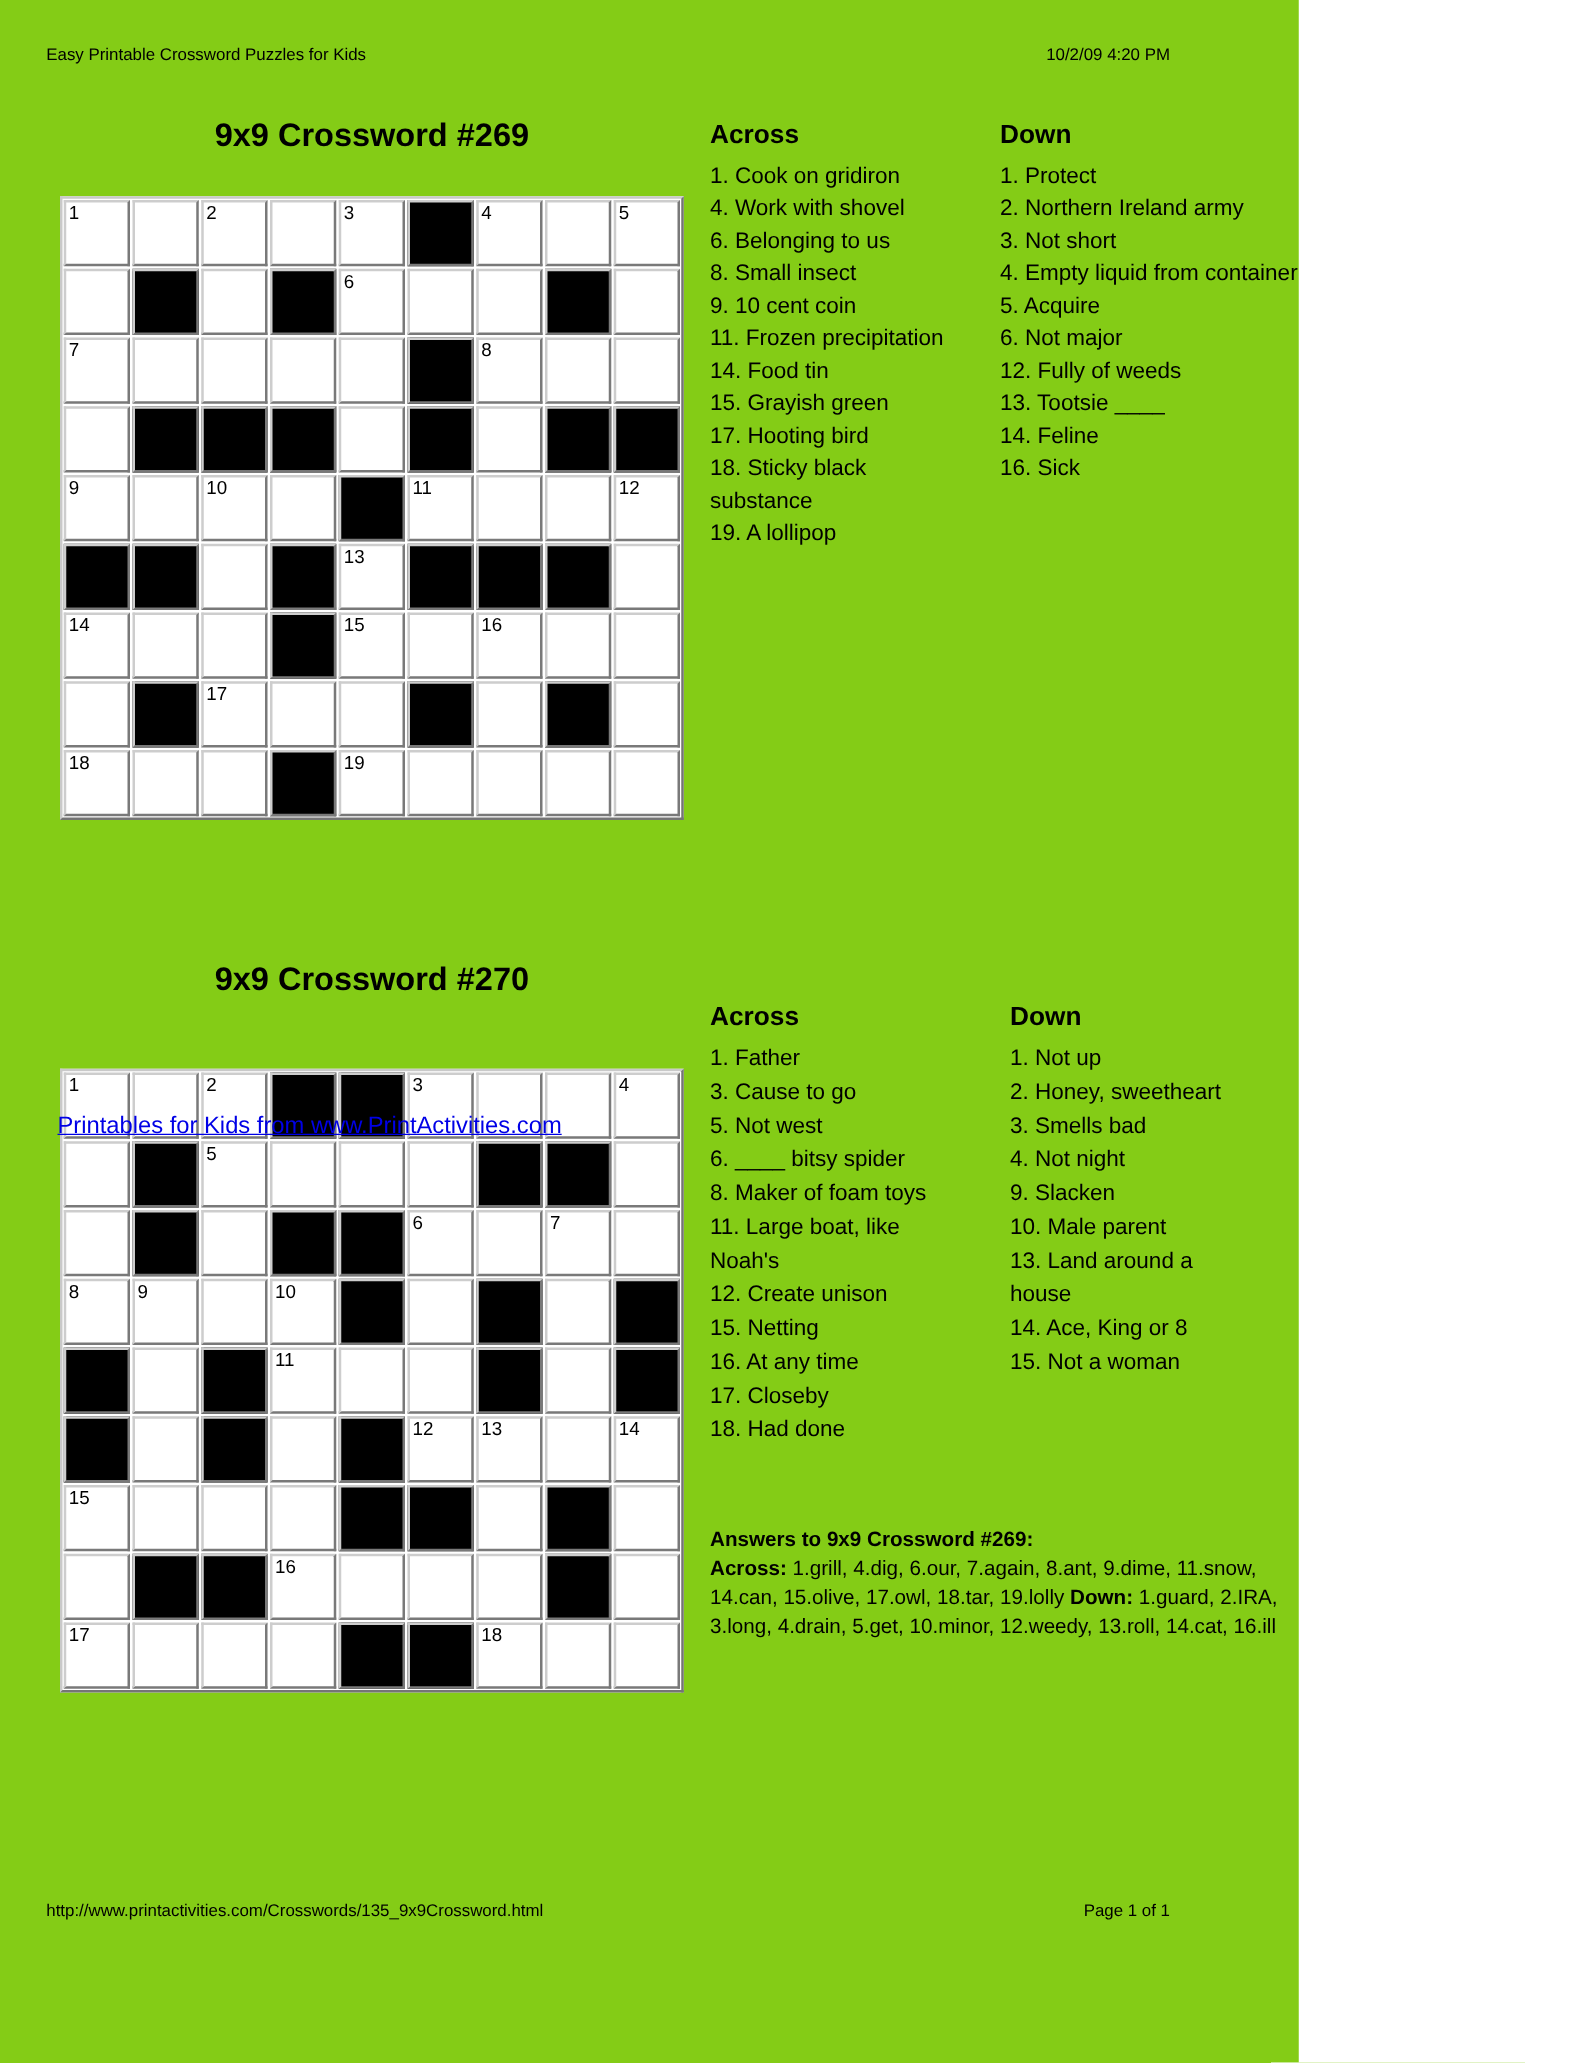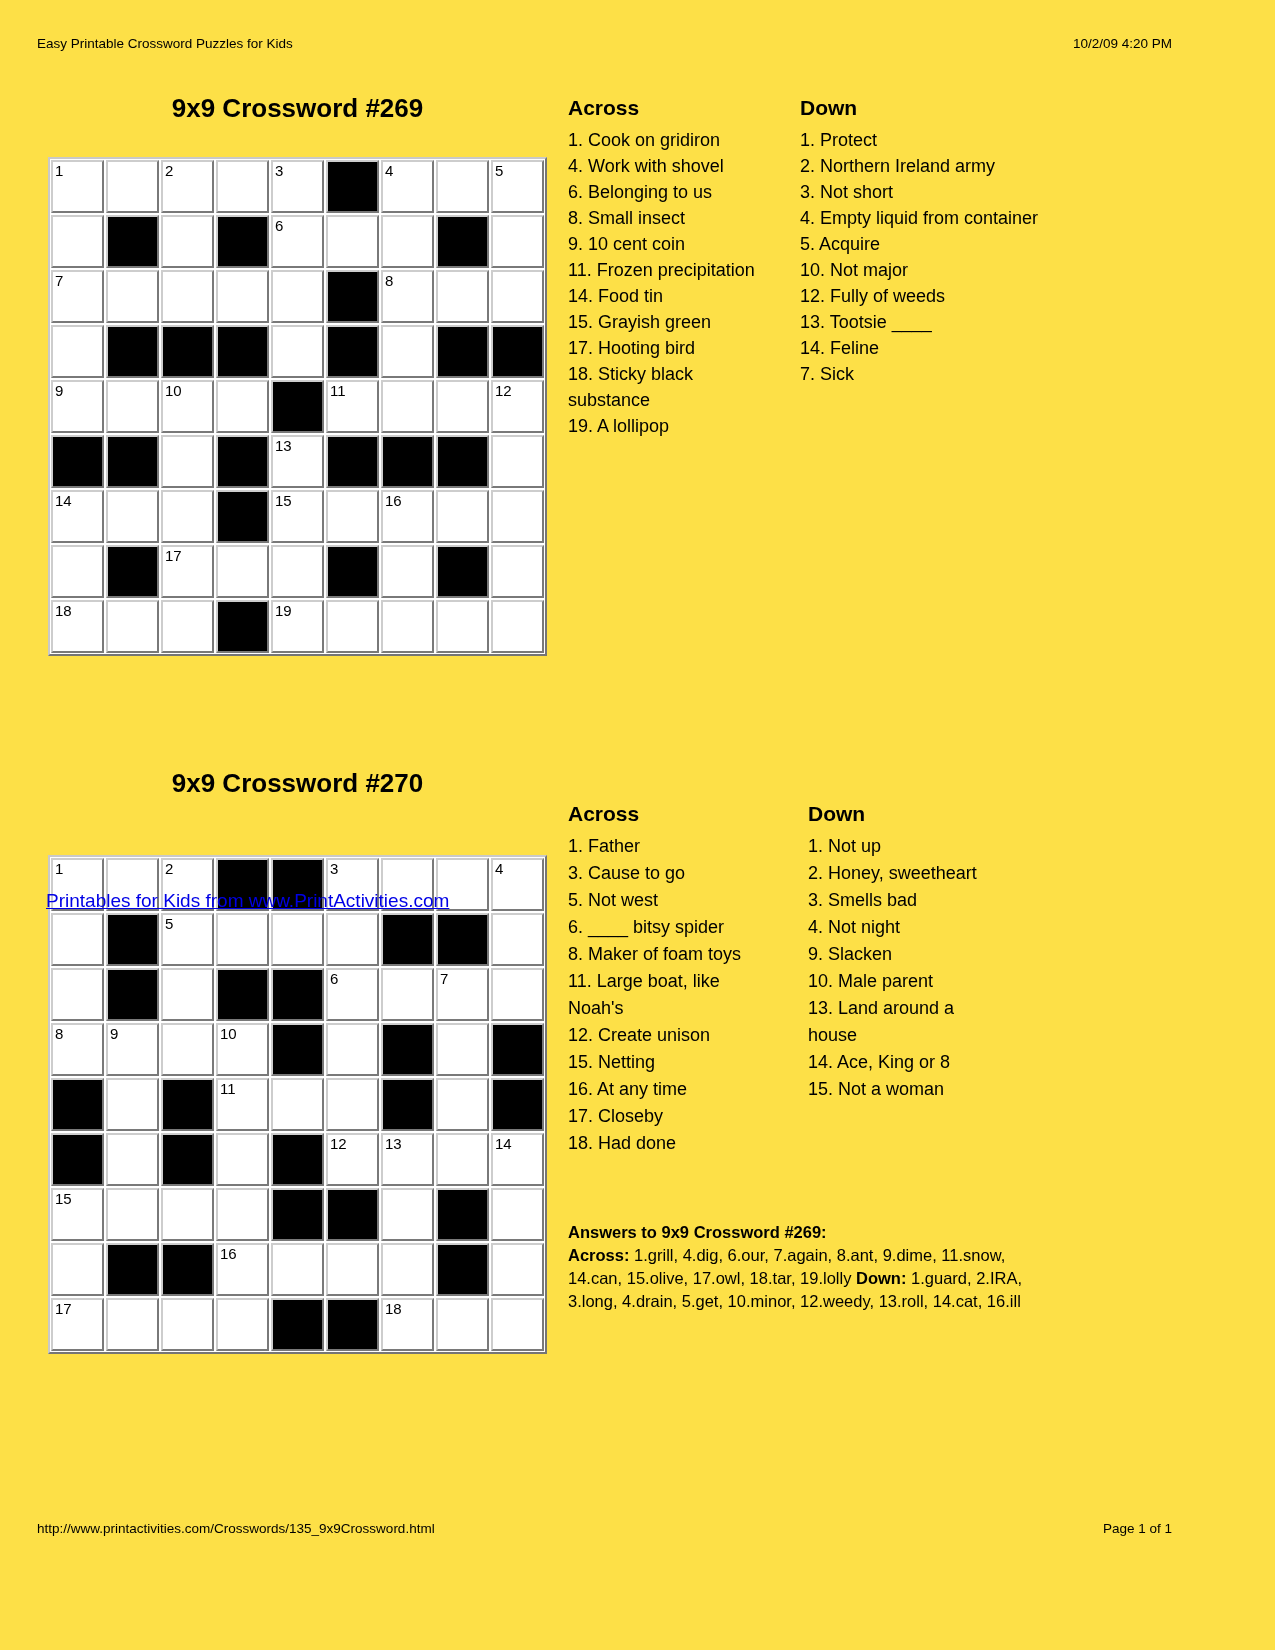--- a/index.html
+++ b/index.html
@@ -1,17 +1,17 @@
 <!DOCTYPE html>
 <html><head>
 <meta charset="utf-8">
 <style>
   html,body { margin:0; padding:0; background:#ffffff; }
   body { width:1275px; height:1650px; font-family:"Liberation Sans", sans-serif; color:#000; }
-  .page { position:relative; width:1275px; height:1650px; overflow:hidden; background:#fde047; }
+  .page { position:relative; width:1039px; height:1650px; overflow:hidden; background:#84cc16; }
 
   .hdr, .ftr { position:absolute; left:37px; right:103px; display:flex;
                justify-content:space-between; font-size:13.5px; }
   .hdr { top:36px; }
   .ftr { top:1521px;gap:24px; }
 
   .pz-title { position:absolute; width:499px; text-align:center;
               font-size:26px; font-weight:bold; margin:0; }
 
   .xw-grid { position:absolute; border:2px outset #c9c9c9; background:#fff; }
@@ -203,25 +203,25 @@
   </div>
 
   <div class="clue-col lh26" style="left:800px; top:96px; width:250px;">
     <div class="clue-head">Down</div>
     <div>
         <div class="clue">1. Protect</div>
         <div class="clue">2. Northern Ireland army</div>
         <div class="clue">3. Not short</div>
         <div class="clue">4. Empty liquid from container</div>
         <div class="clue">5. Acquire</div>
-        <div class="clue">10. Not major</div>
+        <div class="clue">6. Not major</div>
         <div class="clue">12. Fully of weeds</div>
         <div class="clue">13. Tootsie ____</div>
         <div class="clue">14. Feline</div>
-        <div class="clue">7. Sick</div>
+        <div class="clue">16. Sick</div>
       </div>
   </div>
 
   <div class="answers" style="left:568px; top:601px; width:470px;">
   </div>
 
   <h1 class="pz-title" style="left:48px; top:768px;">9x9 Crossword #270</h1>
 
   <div class="xw-grid" style="left:48px; top:855px;">
       <div class="xw-row">

